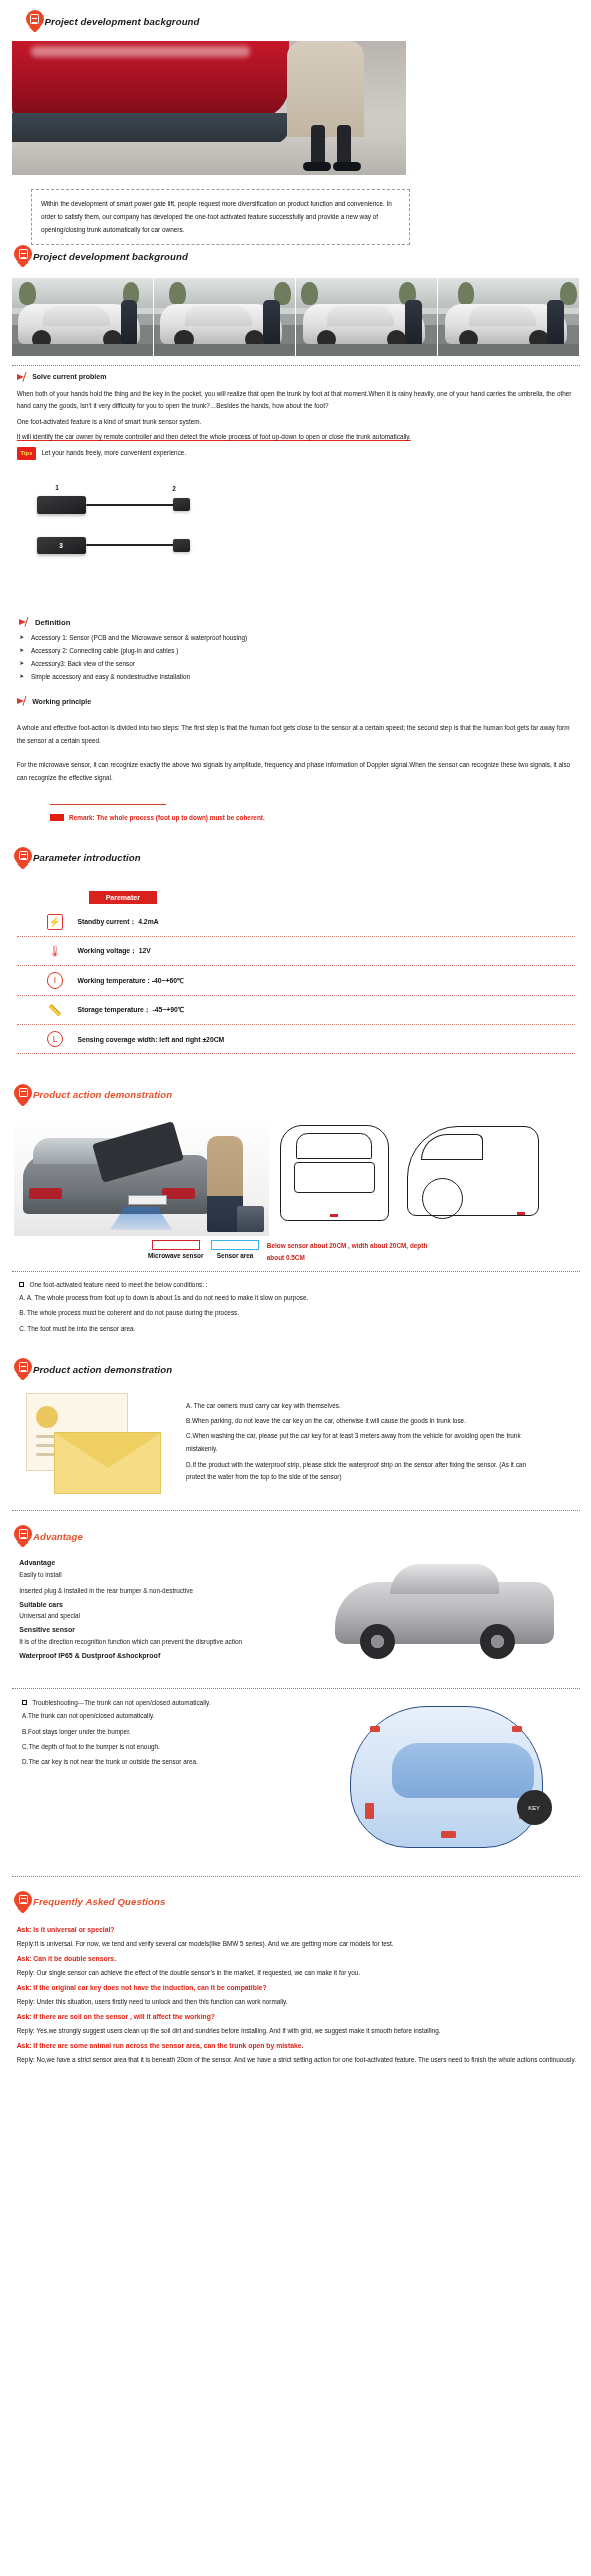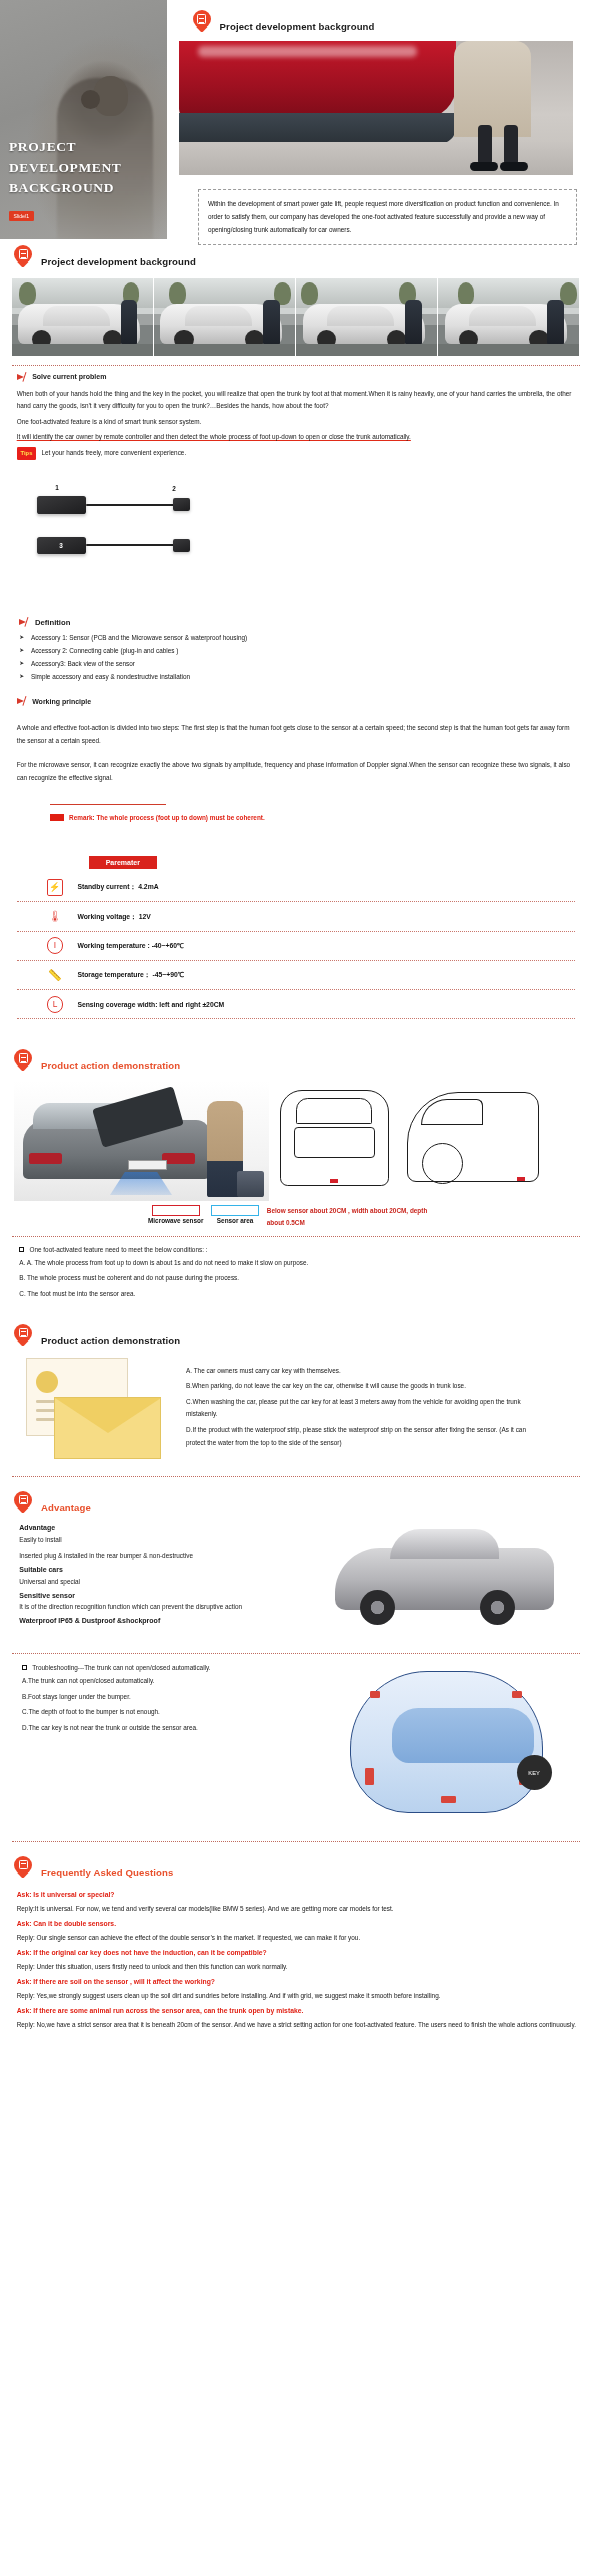--- a/index.html
+++ b/index.html
@@ -8,21 +8,21 @@
     width: 592px;
     font-family: "Liberation Sans", sans-serif;
     background: #ffffff;
     color: #1a1a1a;
     font-size: 7.7px;
     -webkit-font-smoothing: antialiased;
   }
   .page { width:592px; position:relative; }
 
   
-  .sec-head { display:flex; align-items:flex-end; gap:9px; padding:6.4px 0 6.4px 14px; }
+  .sec-head { display:flex; align-items:center; gap:1px; padding:6.4px 0 6.4px 14px;font-style:italic; }
   .pin {
     width:18px; height:22px; position:relative; flex:0 0 18px;
   }
   .pin .bulb {
     width:18px; height:18px; border-radius:50% 50% 50% 50%;
     background:#ec4528; position:absolute; top:0; left:0;
   }
   .pin .tail {
     position:absolute; left:5.1px; top:13px; width:7.7px; height:7.7px;
     background:#ec4528; transform: rotate(45deg); border-radius:0 0 1.9px 0;
@@ -320,31 +320,20 @@
   .faq-wrap { padding:2.6px 14px 16.7px 16.7px; }
   .faq-q { font-size:6.8px; font-weight:bold; color:#e01f12; line-height:2.0; margin:1.3px 0; }
   .faq-a { font-size:6.4px; color:#161616; line-height:2.0; margin:1.3px 0 1.3px 0; }
 </style>
 </head>
 <body>
 
 <div class="page">
 
   <div class="hero">
-    <div class="hero-left">
-      <div class="figure"></div>
-      <div class="head"></div>
-      <div class="bun"></div>
-      <div class="hero-words">
-        <div>PROJECT</div>
-        <div>DEVELOPMENT</div>
-        <div>BACKGROUND</div>
-      </div>
-      <div class="slide-tag">Slide/1</div>
-    </div>
 
     <div class="hero-right">
       <div class="sec-head">
         <span class="pin">
           <span class="bulb"></span>
             <span class="tail"></span>
             <span class="glyph"></span>
         </span>
         <span class="sec-title">Project development background</span>
       </div>
@@ -477,20 +466,28 @@
       <p class="para" style="margin-top:11.6px">For the microwave sensor, it can recognize exactly  the above two signals by amplitude, frequency and phase information of Doppler signal.When the sensor can recognize these two signals, it also can recognize the effective signal.</p>
     </div>
     <hr class="remark-rule">
     <div class="remark">
       <span class="sw"></span>
       <span class="txt">Remark: The whole process (foot up to down) must be coherent.</span>
     </div>
   </div>
 
   <div style="margin-top:19.3px">
+    <div class="sec-head">
+      <span class="pin">
+        <span class="bulb"></span>
+          <span class="tail"></span>
+          <span class="glyph"></span>
+      </span>
+      <span class="sec-title">Parameter  introduction</span>
+    </div>
     <div class="param-wrap">
       <div class="param-head">
         <span class="param-badge">Paremater</span>
       </div>
       <div class="param-row">
         <span class="param-ico ico-bolt"></span>
         <span class="param-label">Standby current：  4.2mA</span>
       </div>
       <div class="param-row">
         <span class="param-ico ico-thermo"></span>

